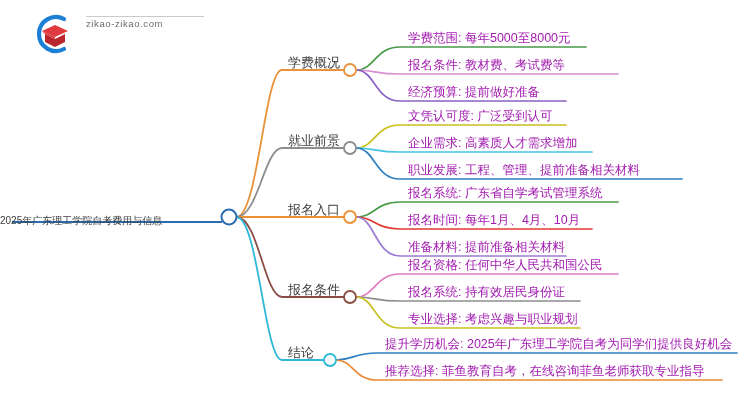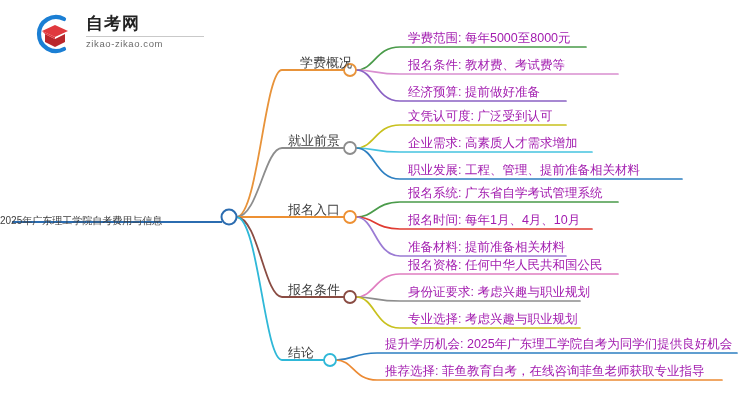--- a/index.html
+++ b/index.html
@@ -92,21 +92,20 @@
 <body>
 
 <div class="logo-block">
   <svg class="logo-mark" viewBox="0 0 46 44">
     <path d="M34 7 A17 17 0 1 0 34 37" fill="none" stroke="#1b7fd4" stroke-width="4.2" stroke-linecap="round"></path>
     <path d="M12 19 L25 13 L38 19 L25 25 Z" fill="#e0393e"></path>
     <path d="M15 22 L15 30 L25 35 L35 30 L35 22 L25 27 Z" fill="#b9272c"></path>
     <path d="M12 19 L25 25 L25 27 L15 22 Z" fill="#e0393e"></path>
   </svg>
   <div class="logo-text-wrap">
-    <div class="logo-cn">自考网</div>
     <div class="logo-rule"></div>
     <div class="logo-url">zikao-zikao.com</div>
   </div>
 </div>
 
 <svg id="mindmap-svg" viewBox="0 0 750 410">
   <g id="edges-layer">
       <line x1="12" y1="222" x2="222" y2="222" stroke="#2b6cb0" stroke-width="1.8"></line>
       <path d="M 236.5 217 C 258.15 217, 264.51 70, 282 70 L 350 70" fill="none" stroke="#e8933a" stroke-width="1.8" stroke-linecap="round"></path>
       <path d="M 356 70 C 375 70, 375 47, 400 47 L 586 47" fill="none" stroke="#4a9b4a" stroke-width="1.7" stroke-linecap="round"></path>
@@ -136,29 +135,29 @@
       <circle cx="330" cy="360" r="6" fill="#ffffff" stroke="#2fb8d8" stroke-width="1.8"></circle>
       <circle cx="229" cy="217" r="7.5" fill="#ffffff" stroke="#2b6cb0" stroke-width="2"></circle>
     </g>
 </svg>
 
 <div class="label root-label">2025年广东理工学院自考费用与信息</div>
 <div id="labels-layer">
     <div class="label leaf-label" style="left: 408px; top: 32px;">学费范围: 每年5000至8000元</div>
     <div class="label leaf-label" style="left: 408px; top: 59px;">报名条件: 教材费、考试费等</div>
     <div class="label leaf-label" style="left: 408px; top: 86px;">经济预算: 提前做好准备</div>
-    <div class="label branch-label" style="left: 300px; top: 56px;">学费概况</div>
+    <div class="label branch-label" style="left: 288px; top: 56px;">学费概况</div>
     <div class="label leaf-label" style="left: 408px; top: 110px;">文凭认可度: 广泛受到认可</div>
     <div class="label leaf-label" style="left: 408px; top: 137px;">企业需求: 高素质人才需求增加</div>
     <div class="label leaf-label" style="left: 408px; top: 164px;">职业发展: 工程、管理、提前准备相关材料</div>
     <div class="label branch-label" style="left: 288px; top: 134px;">就业前景</div>
     <div class="label leaf-label" style="left: 408px; top: 187px;">报名系统: 广东省自学考试管理系统</div>
     <div class="label leaf-label" style="left: 408px; top: 214px;">报名时间: 每年1月、4月、10月</div>
     <div class="label leaf-label" style="left: 408px; top: 241px;">准备材料: 提前准备相关材料</div>
     <div class="label branch-label" style="left: 288px; top: 203px;">报名入口</div>
     <div class="label leaf-label" style="left: 408px; top: 259px;">报名资格: 任何中华人民共和国公民</div>
-    <div class="label leaf-label" style="left: 408px; top: 286px;">身份证要求: 考虑兴趣与职业规划</div>
+    <div class="label leaf-label" style="left: 408px; top: 286px;">报名系统: 持有效居民身份证</div>
     <div class="label leaf-label" style="left: 408px; top: 313px;">专业选择: 考虑兴趣与职业规划</div>
     <div class="label branch-label" style="left: 288px; top: 283px;">报名条件</div>
     <div class="label leaf-label" style="left: 385px; top: 338px;">提升学历机会: 2025年广东理工学院自考为同学们提供良好机会</div>
     <div class="label leaf-label" style="left: 385px; top: 365px;">推荐选择: 菲鱼教育自考，在线咨询菲鱼老师获取专业指导</div>
     <div class="label branch-label" style="left: 288px; top: 346px;">结论</div>
   </div>
 
 </body></html>

